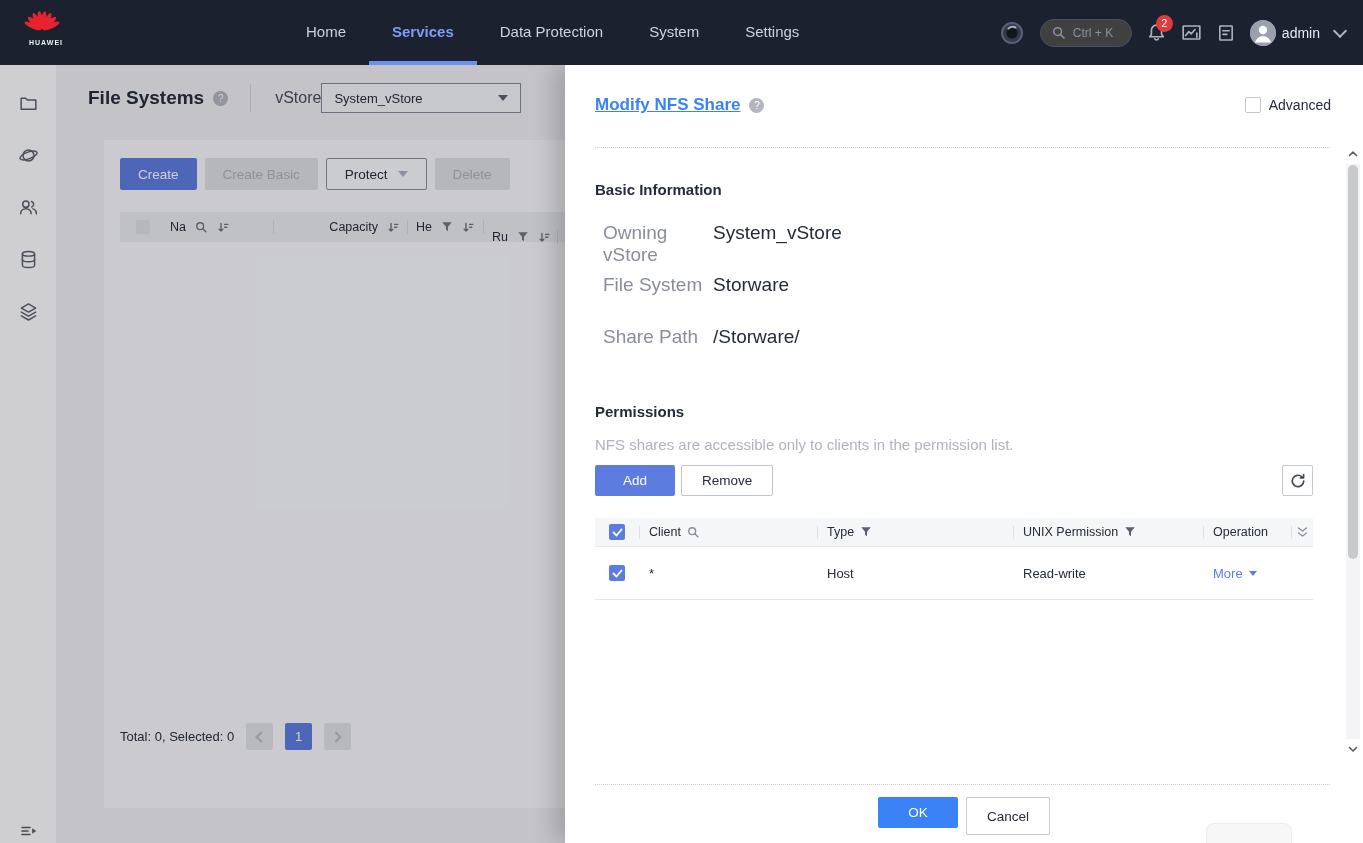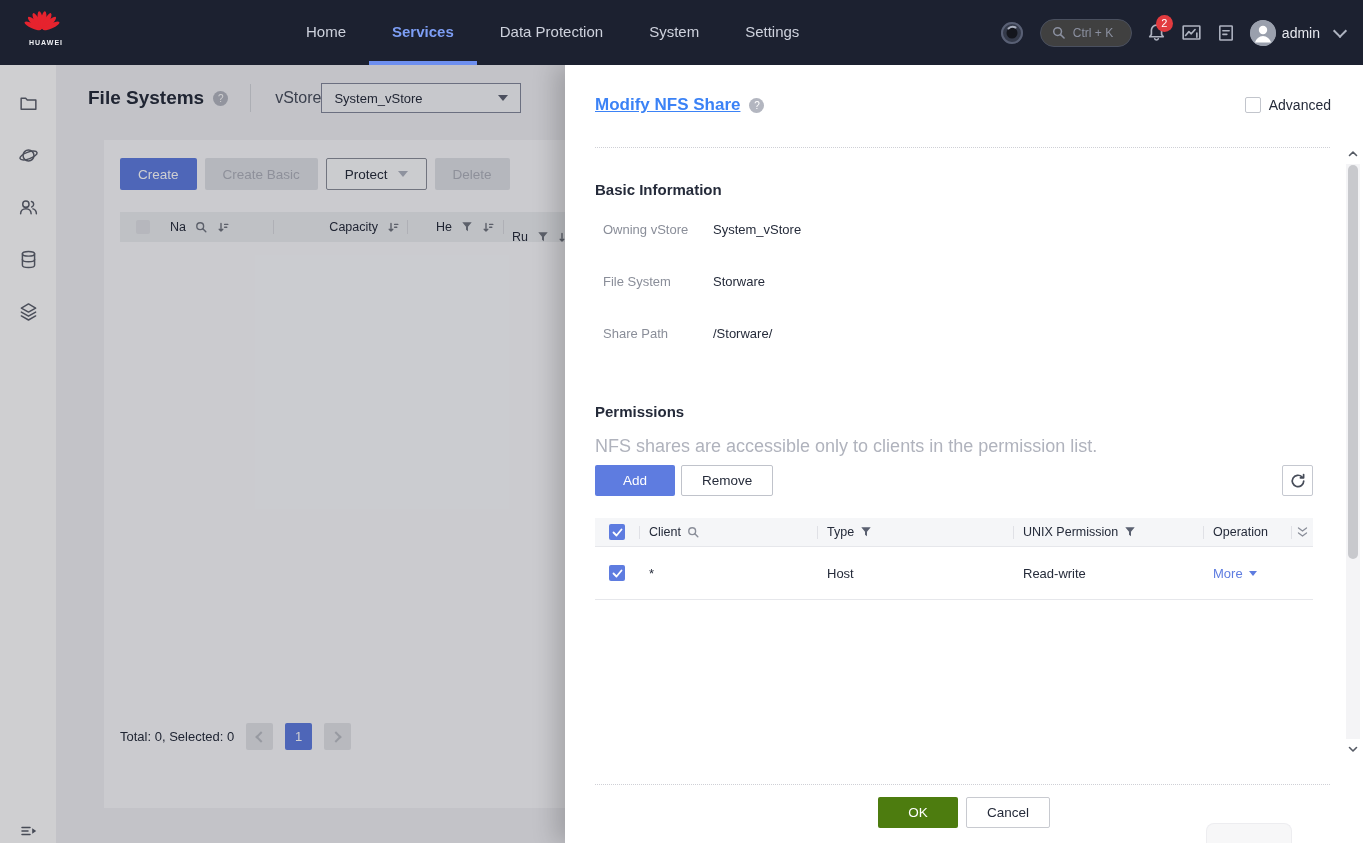--- a/index.html
+++ b/index.html
@@ -68,24 +68,24 @@
 
   
   .drawer { position:absolute; left:565px; top:65px; right:0; bottom:0; background:#fff; z-index:20; box-shadow:-10px 0 22px rgba(0,0,0,0.18); }
   .d-title-row { position:absolute; left:30px; right:30px; top:30px; display:flex; align-items:center; }
   .d-title { font-size:17px; font-weight:bold; color:#3b82f6;text-decoration:underline; }
   .d-advanced { position:absolute; right:2px; top:2px; display:flex; align-items:center; gap:8px; font-size:14px; cursor:pointer; }
   .cb-empty { width:16px; height:16px; border:1.5px solid #c2c5cc; border-radius:2px; background:#fff; }
   .dotted { position:absolute; left:30px; right:33px; border-top:1px dotted #cfd0d6; }
   .d1 { top:82px; } .d2 { top:719px; }
   .sec-head { position:absolute; left:30px; font-size:15px; font-weight:bold; color:#252b3a; }
-  .field { position:absolute; left:38px; display:flex; font-size:13px; }
+  .field { position:absolute; left:38px; display:flex; font-size:19px; }
   .f-label { width:110px; color:#8a8e99; }
   .f-value { color:#252b3a; }
-  .perm-hint { position:absolute; left:30px; top:371px; font-size:18px; color:#b0b3bd; }
+  .perm-hint { position:absolute; left:30px; top:371px; font-size:15px; color:#b0b3bd; }
   .perm-btns { position:absolute; left:30px; top:400px; display:flex; gap:6px; }
   .btn-sm { height:31px; font-size:13.5px; display:inline-flex; align-items:center; justify-content:center; padding:0 20px; cursor:pointer; border-radius:2px; }
   .add-btn { background:#5e7ce0; color:#fff; width:80px; }
   .remove-btn { background:#fff; border:1px solid #c0c3cb; color:#252b3a; }
   .refresh-btn { position:absolute; right:50px; top:400px; width:31px; height:31px; border:1px solid #c5c8d0; border-radius:2px; display:flex; align-items:center; justify-content:center; color:#464c59; cursor:pointer; background:#fff; }
   .ptable { position:absolute; left:30px; right:50px; top:453px; font-size:13px; }
   .p-row { display:flex; align-items:center; }
   .p-head { height:29px; background:#f5f6f8; border-bottom:1px solid #e6e7eb; font-size:12.5px; }
   .p-body { height:53px; border-bottom:1px solid #e6e7eb; }
   .p-cell { display:flex; align-items:center; gap:6px; padding:0 10px; position:relative; height:100%; }
@@ -94,22 +94,22 @@
   .c-type { width:196px; }
   .c-unix { width:190px; }
   .c-op { width:88px; }
   .c-more { width:22px; padding:0; justify-content:center; }
   .p-head .p-cell { color:#252b3a; }
   .p-head .p-cell + .p-cell::before { content:""; position:absolute; left:0; top:8px; height:13px; width:1px; background:#e0e1e6; }
   .cb-checked { width:16px; height:16px; border-radius:2px; background:#5e7ce0; display:flex; align-items:center; justify-content:center; }
   .more-link { color:#5e7ce0; display:flex; align-items:center; gap:6px; cursor:pointer; }
   .more-link .caret-down { border-top-color:#5e7ce0; border-left-width:4px; border-right-width:4px; border-top-width:5px; }
   .d-footer { position:absolute; left:0; right:0; top:732px; display:flex; justify-content:center; gap:8px; }
-  .ok-btn { width:80px; height:31px; background:#4d7c0f; color:#fff; }
-  .cancel-btn { width:84px; height:31px; background:#fff; border:1px solid #c8cad0; color:#252b3a; }
+  .ok-btn { width:80px; height:31px; background:#3b82f6; color:#fff; }
+  .cancel-btn { width:84px; height:38px; background:#fff; border:1px solid #c8cad0; color:#252b3a; }
 
   
   .d-scroll { position:absolute; right:2px; top:83px; width:16px; height:607px; }
   .sc-track { position:absolute; left:1px; top:16px; bottom:16px; width:14px; background:#f4f4f6; }
   .sc-thumb { position:absolute; left:3px; top:17px; width:10px; height:394px; background:#c8c9cd; border-radius:5px; }
   .sc-up, .sc-dn { position:absolute; left:2px; width:12px; height:12px; color:#555a64; }
   .sc-up { top:0; } .sc-dn { bottom:0; }
 
   .float-widget { position:absolute; left:1206px; top:823px; width:86px; height:20px; background:#f7f7f8; border:1px solid #ededf0; border-bottom:none; border-radius:8px 8px 0 0; z-index:35; }
 </style>
@@ -304,21 +304,21 @@
       <div class="fs-col" style="width:134px; justify-content:flex-end;">
         <span>Capacity</span>
         <span class="icon-mut">
             <svg width="13" height="13" viewBox="0 0 13 13" class="st">
               <path d="M4 2.5v7.5M4 10L2.2 8.2M4 10l1.8-1.8"></path>
               <path d="M7.6 3.4h3.2M7.6 6.2h2.2"></path>
             </svg>
           </span>
         <span class="colsep"></span>
       </div>
-      <div class="fs-col" style="width:76px;margin-left:20px;">
+      <div class="fs-col" style="width:76px;">
         <span>He</span>
         <span class="icon-mut">
             <svg width="12" height="12" viewBox="0 0 12 12">
               <path d="M1.3 1.3h9.4L7 5.8v4.4L5 8.7V5.8z" fill="#70757f"></path>
             </svg>
           </span>
         <span class="icon-mut">
             <svg width="13" height="13" viewBox="0 0 13 13" class="st">
               <path d="M4 2.5v7.5M4 10L2.2 8.2M4 10l1.8-1.8"></path>
               <path d="M7.6 3.4h3.2M7.6 6.2h2.2"></path>

